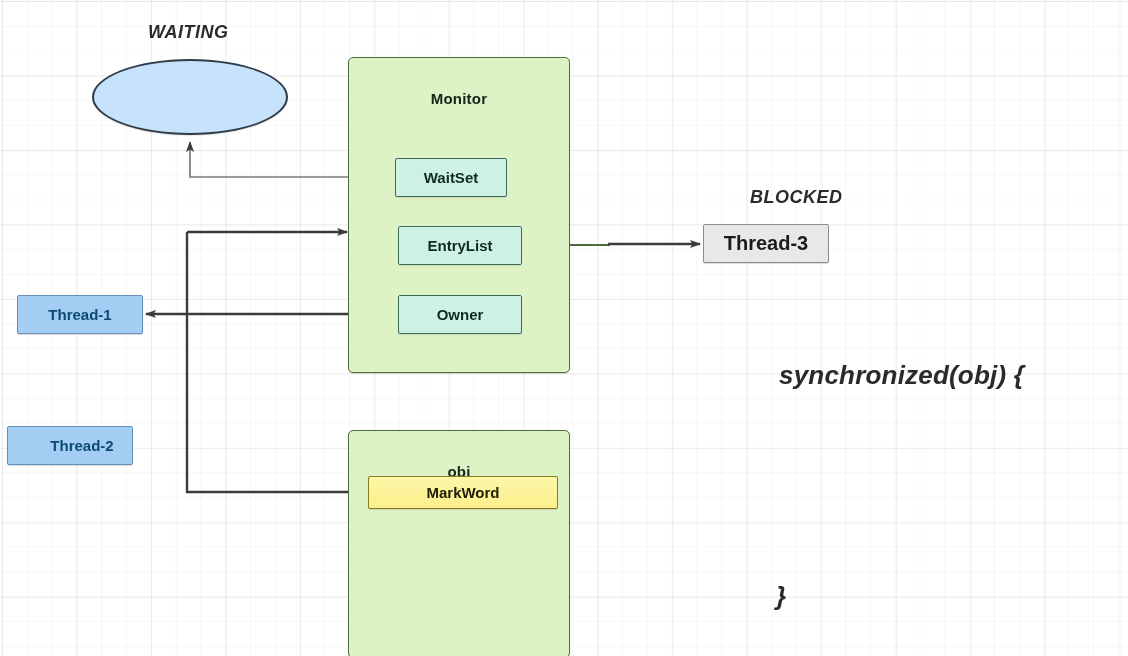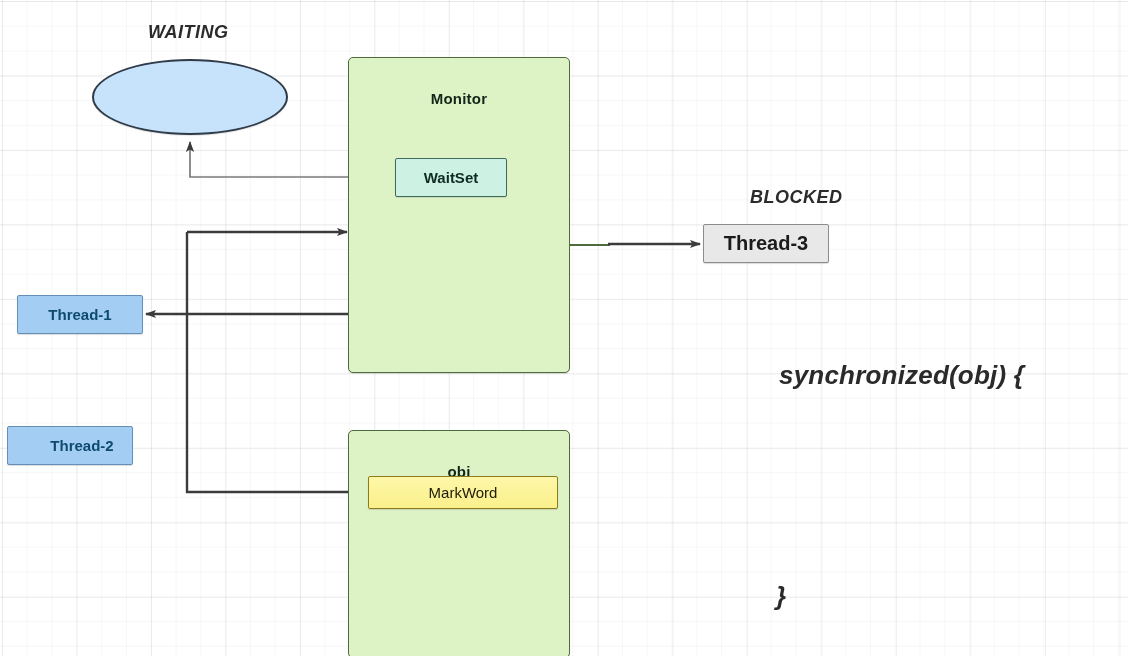--- a/index.html
+++ b/index.html
@@ -75,21 +75,21 @@
     color: #0f2a22;
     box-shadow: 0 1px 1px rgba(0,0,0,0.10);
   }
 
   
   .markword {
     background: linear-gradient(to bottom, #fdf7a8, #fbf08c);
     border: 1.4px solid #8d7a1c;
     border-radius: 2px;
     font-size: 15px;
-    font-weight: normal;
+    font-weight: bold;
     color: #23200a;
     box-shadow: 0 1px 1px rgba(0,0,0,0.12);
   }
 
   
   .thread-blue {
     background: #a4cdf4;
     border: 1.3px solid #6490b8;
     border-radius: 2px;
     font-size: 15px;
@@ -182,21 +182,27 @@
   <div class="node ellipse" style="left:92px; top:59px; width:196px; height:76px;"></div>
 
   <div class="node container-box" style="left:348px; top:57px; width:222px; height:316px;">
     <div class="container-title">Monitor</div>
   </div>
 
   <div class="node slot" style="left:395px; top:158px; width:112px; height:39px;">
     <span>WaitSet</span>
   </div>
 
-
+  <div class="node slot" style="left:398px; top:226px; width:124px; height:39px;">
+    <span>EntryList</span>
+  </div>
+
+  <div class="node slot" style="left:398px; top:295px; width:124px; height:39px;">
+    <span>Owner</span>
+  </div>
 
   <div class="node container-box" style="left:348px; top:430px; width:222px; height:228px;">
     <div class="container-title">obj</div>
   </div>
 
   <div class="node markword" style="left:368px; top:476px; width:190px; height:33px;">
     <span>MarkWord</span>
   </div>
 
   <div class="node thread-blue" style="left:17px; top:295px; width:126px; height:39px;">

